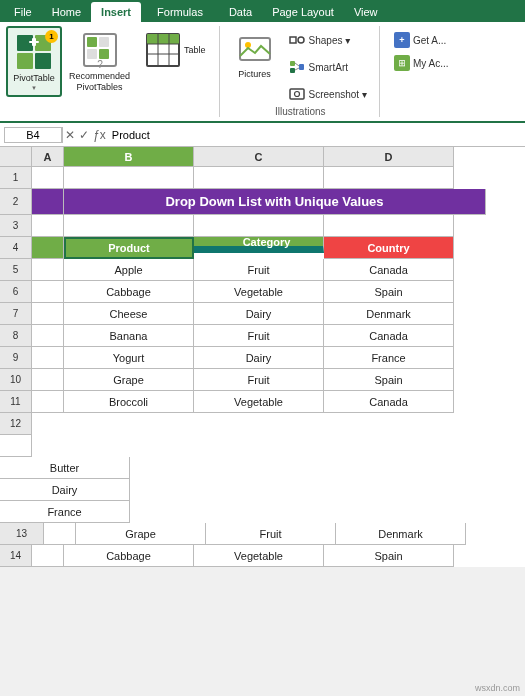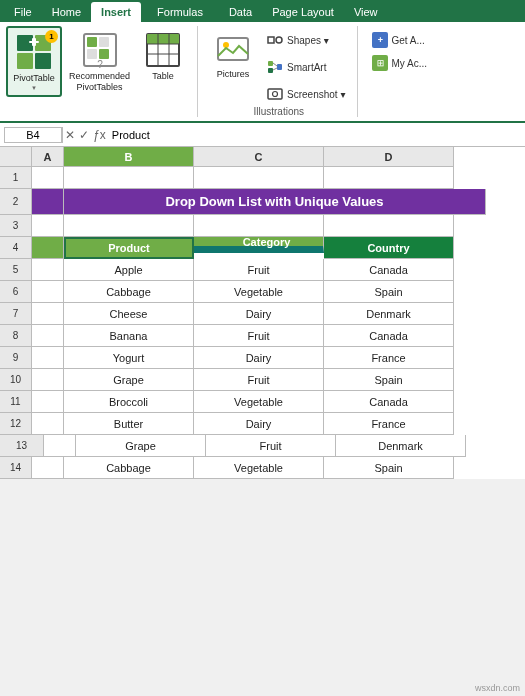--- a/index.html
+++ b/index.html
@@ -46,21 +46,21 @@
             <rect x="6" y="6" width="10" height="10" fill="#70AD47" rx="1"></rect>
             <rect x="18" y="6" width="10" height="10" fill="#ddd" rx="1"></rect>
             <rect x="6" y="18" width="10" height="10" fill="#ddd" rx="1"></rect>
             <rect x="18" y="18" width="10" height="10" fill="#70AD47" rx="1"></rect>
             <text x="19" y="37" font-size="10" fill="#888" text-anchor="middle">?</text>
           </svg>
         </div>
         <div style="font-size:9px;color:#222;text-align:center;line-height:1.2;">Recommended<br>PivotTables</div>
       </div>
 
-      <div style="display:flex;flex-direction:column;align-items:center;cursor:pointer;padding:3px 5px;border-radius:3px;min-width:44px;">
+      <div style="display:flex;flex-direction:row;align-items:center;cursor:pointer;padding:3px 5px;border-radius:3px;min-width:44px;">
         <div style="width:42px;height:42px;display:flex;align-items:center;justify-content:center;">
           <svg width="36" height="36" viewBox="0 0 36 36">
             <rect x="2" y="2" width="32" height="32" fill="none" stroke="#444" stroke-width="2" rx="1"></rect>
             <rect x="2" y="2" width="32" height="10" fill="#70AD47" rx="1"></rect>
             <line x1="2" y1="12" x2="34" y2="12" stroke="#444" stroke-width="1"></line>
             <line x1="2" y1="22" x2="34" y2="22" stroke="#444" stroke-width="1"></line>
             <line x1="13" y1="2" x2="13" y2="34" stroke="#444" stroke-width="1"></line>
             <line x1="24" y1="2" x2="24" y2="34" stroke="#444" stroke-width="1"></line>
           </svg>
         </div>
@@ -170,21 +170,21 @@
     <div style="width:130px;min-width:130px;height:22px;border-right:1px solid #bbb;border-bottom:1px solid #bbb;"></div>
     <div style="width:130px;min-width:130px;height:22px;border-right:1px solid #bbb;border-bottom:1px solid #bbb;"></div>
     <div style="width:130px;min-width:130px;height:22px;border-right:1px solid #bbb;border-bottom:1px solid #bbb;"></div>
   </div>
 
   <div style="display:flex;">
     <div style="width:32px;min-width:32px;height:22px;background:#e8e8e8;border-right:1px solid #bbb;border-bottom:1px solid #bbb;display:flex;align-items:center;justify-content:center;font-size:10px;color:#333;">4</div>
     <div style="width:32px;min-width:32px;height:22px;background:#70AD47;border-right:1px solid #bbb;border-bottom:1px solid #bbb;"></div>
     <div style="width:130px;min-width:130px;height:22px;display:flex;align-items:center;justify-content:center;background:#70AD47;border-right:1px solid #bbb;border-bottom:1px solid #217346;border:2px solid #217346;font-size:11px;font-weight:bold;color:white;">Product</div>
     <div style="width:130px;min-width:130px;height:16px;display:flex;align-items:center;justify-content:center;background:#70AD47;border-right:1px solid #bbb;border-bottom:7px solid #0f766e;font-size:11px;font-weight:bold;color:white;padding-left:16px;">Category</div>
-    <div style="width:130px;min-width:130px;height:22px;display:flex;align-items:center;justify-content:center;background:#15803d;border-right:1px solid #bbb;border-bottom:1px solid #bbb;font-size:11px;font-weight:bold;color:white;">Country</div>
+    <div style="width:130px;min-width:130px;height:22px;display:flex;align-items:center;justify-content:center;background:#ef4444;border-right:1px solid #bbb;border-bottom:1px solid #bbb;font-size:11px;font-weight:bold;color:white;">Country</div>
   </div>
 
   <div id="data-rows">
       <div style="display: flex;">
     <div style="width:32px;min-width:32px;height:22px;background:#e8e8e8;border-right:1px solid #bbb;border-bottom:1px solid #bbb;display:flex;align-items:center;justify-content:center;font-size:10px;color:#333;">5</div>
     <div style="width:32px;min-width:32px;height:22px;border-right:1px solid #bbb;border-bottom:1px solid #bbb;"></div>
     <div style="width:130px;min-width:130px;height:22px;display:flex;align-items:center;justify-content:center;border-right:1px solid #bbb;border-bottom:1px solid #bbb;font-size:11px;color:#222;">Apple</div>
     <div style="width:130px;min-width:130px;height:22px;display:flex;align-items:center;justify-content:center;border-right:1px solid #bbb;border-bottom:1px solid #bbb;font-size:11px;color:#222;">Fruit</div>
     <div style="width:130px;min-width:130px;height:22px;display:flex;align-items:center;justify-content:center;border-right:1px solid #bbb;border-bottom:1px solid #bbb;font-size:11px;color:#222;">Canada</div>
   </div>
@@ -223,21 +223,21 @@
     <div style="width:130px;min-width:130px;height:22px;display:flex;align-items:center;justify-content:center;border-right:1px solid #bbb;border-bottom:1px solid #bbb;font-size:11px;color:#222;">Fruit</div>
     <div style="width:130px;min-width:130px;height:22px;display:flex;align-items:center;justify-content:center;border-right:1px solid #bbb;border-bottom:1px solid #bbb;font-size:11px;color:#222;">Spain</div>
   </div>
       <div style="display: flex;">
     <div style="width:32px;min-width:32px;height:22px;background:#e8e8e8;border-right:1px solid #bbb;border-bottom:1px solid #bbb;display:flex;align-items:center;justify-content:center;font-size:10px;color:#333;">11</div>
     <div style="width:32px;min-width:32px;height:22px;border-right:1px solid #bbb;border-bottom:1px solid #bbb;"></div>
     <div style="width:130px;min-width:130px;height:22px;display:flex;align-items:center;justify-content:center;border-right:1px solid #bbb;border-bottom:1px solid #bbb;font-size:11px;color:#222;">Broccoli</div>
     <div style="width:130px;min-width:130px;height:22px;display:flex;align-items:center;justify-content:center;border-right:1px solid #bbb;border-bottom:1px solid #bbb;font-size:11px;color:#222;">Vegetable</div>
     <div style="width:130px;min-width:130px;height:22px;display:flex;align-items:center;justify-content:center;border-right:1px solid #bbb;border-bottom:1px solid #bbb;font-size:11px;color:#222;">Canada</div>
   </div>
-      <div style="display: flex;">
+      <div style="display: flex; flex-direction: column;">
     <div style="width:32px;min-width:32px;height:22px;background:#e8e8e8;border-right:1px solid #bbb;border-bottom:1px solid #bbb;display:flex;align-items:center;justify-content:center;font-size:10px;color:#333;">12</div>
     <div style="width:32px;min-width:32px;height:22px;border-right:1px solid #bbb;border-bottom:1px solid #bbb;"></div>
     <div style="width:130px;min-width:130px;height:22px;display:flex;align-items:center;justify-content:center;border-right:1px solid #bbb;border-bottom:1px solid #bbb;font-size:11px;color:#222;">Butter</div>
     <div style="width:130px;min-width:130px;height:22px;display:flex;align-items:center;justify-content:center;border-right:1px solid #bbb;border-bottom:1px solid #bbb;font-size:11px;color:#222;">Dairy</div>
     <div style="width:130px;min-width:130px;height:22px;display:flex;align-items:center;justify-content:center;border-right:1px solid #bbb;border-bottom:1px solid #bbb;font-size:11px;color:#222;">France</div>
   </div>
       <div style="display: flex;">
     <div style="width:44px;min-width:32px;height:22px;background:#e8e8e8;border-right:1px solid #bbb;border-bottom:1px solid #bbb;display:flex;align-items:center;justify-content:center;font-size:10px;color:#333;">13</div>
     <div style="width:32px;min-width:32px;height:22px;border-right:1px solid #bbb;border-bottom:1px solid #bbb;"></div>
     <div style="width:130px;min-width:130px;height:22px;display:flex;align-items:center;justify-content:center;border-right:1px solid #bbb;border-bottom:1px solid #bbb;font-size:11px;color:#222;">Grape</div>

